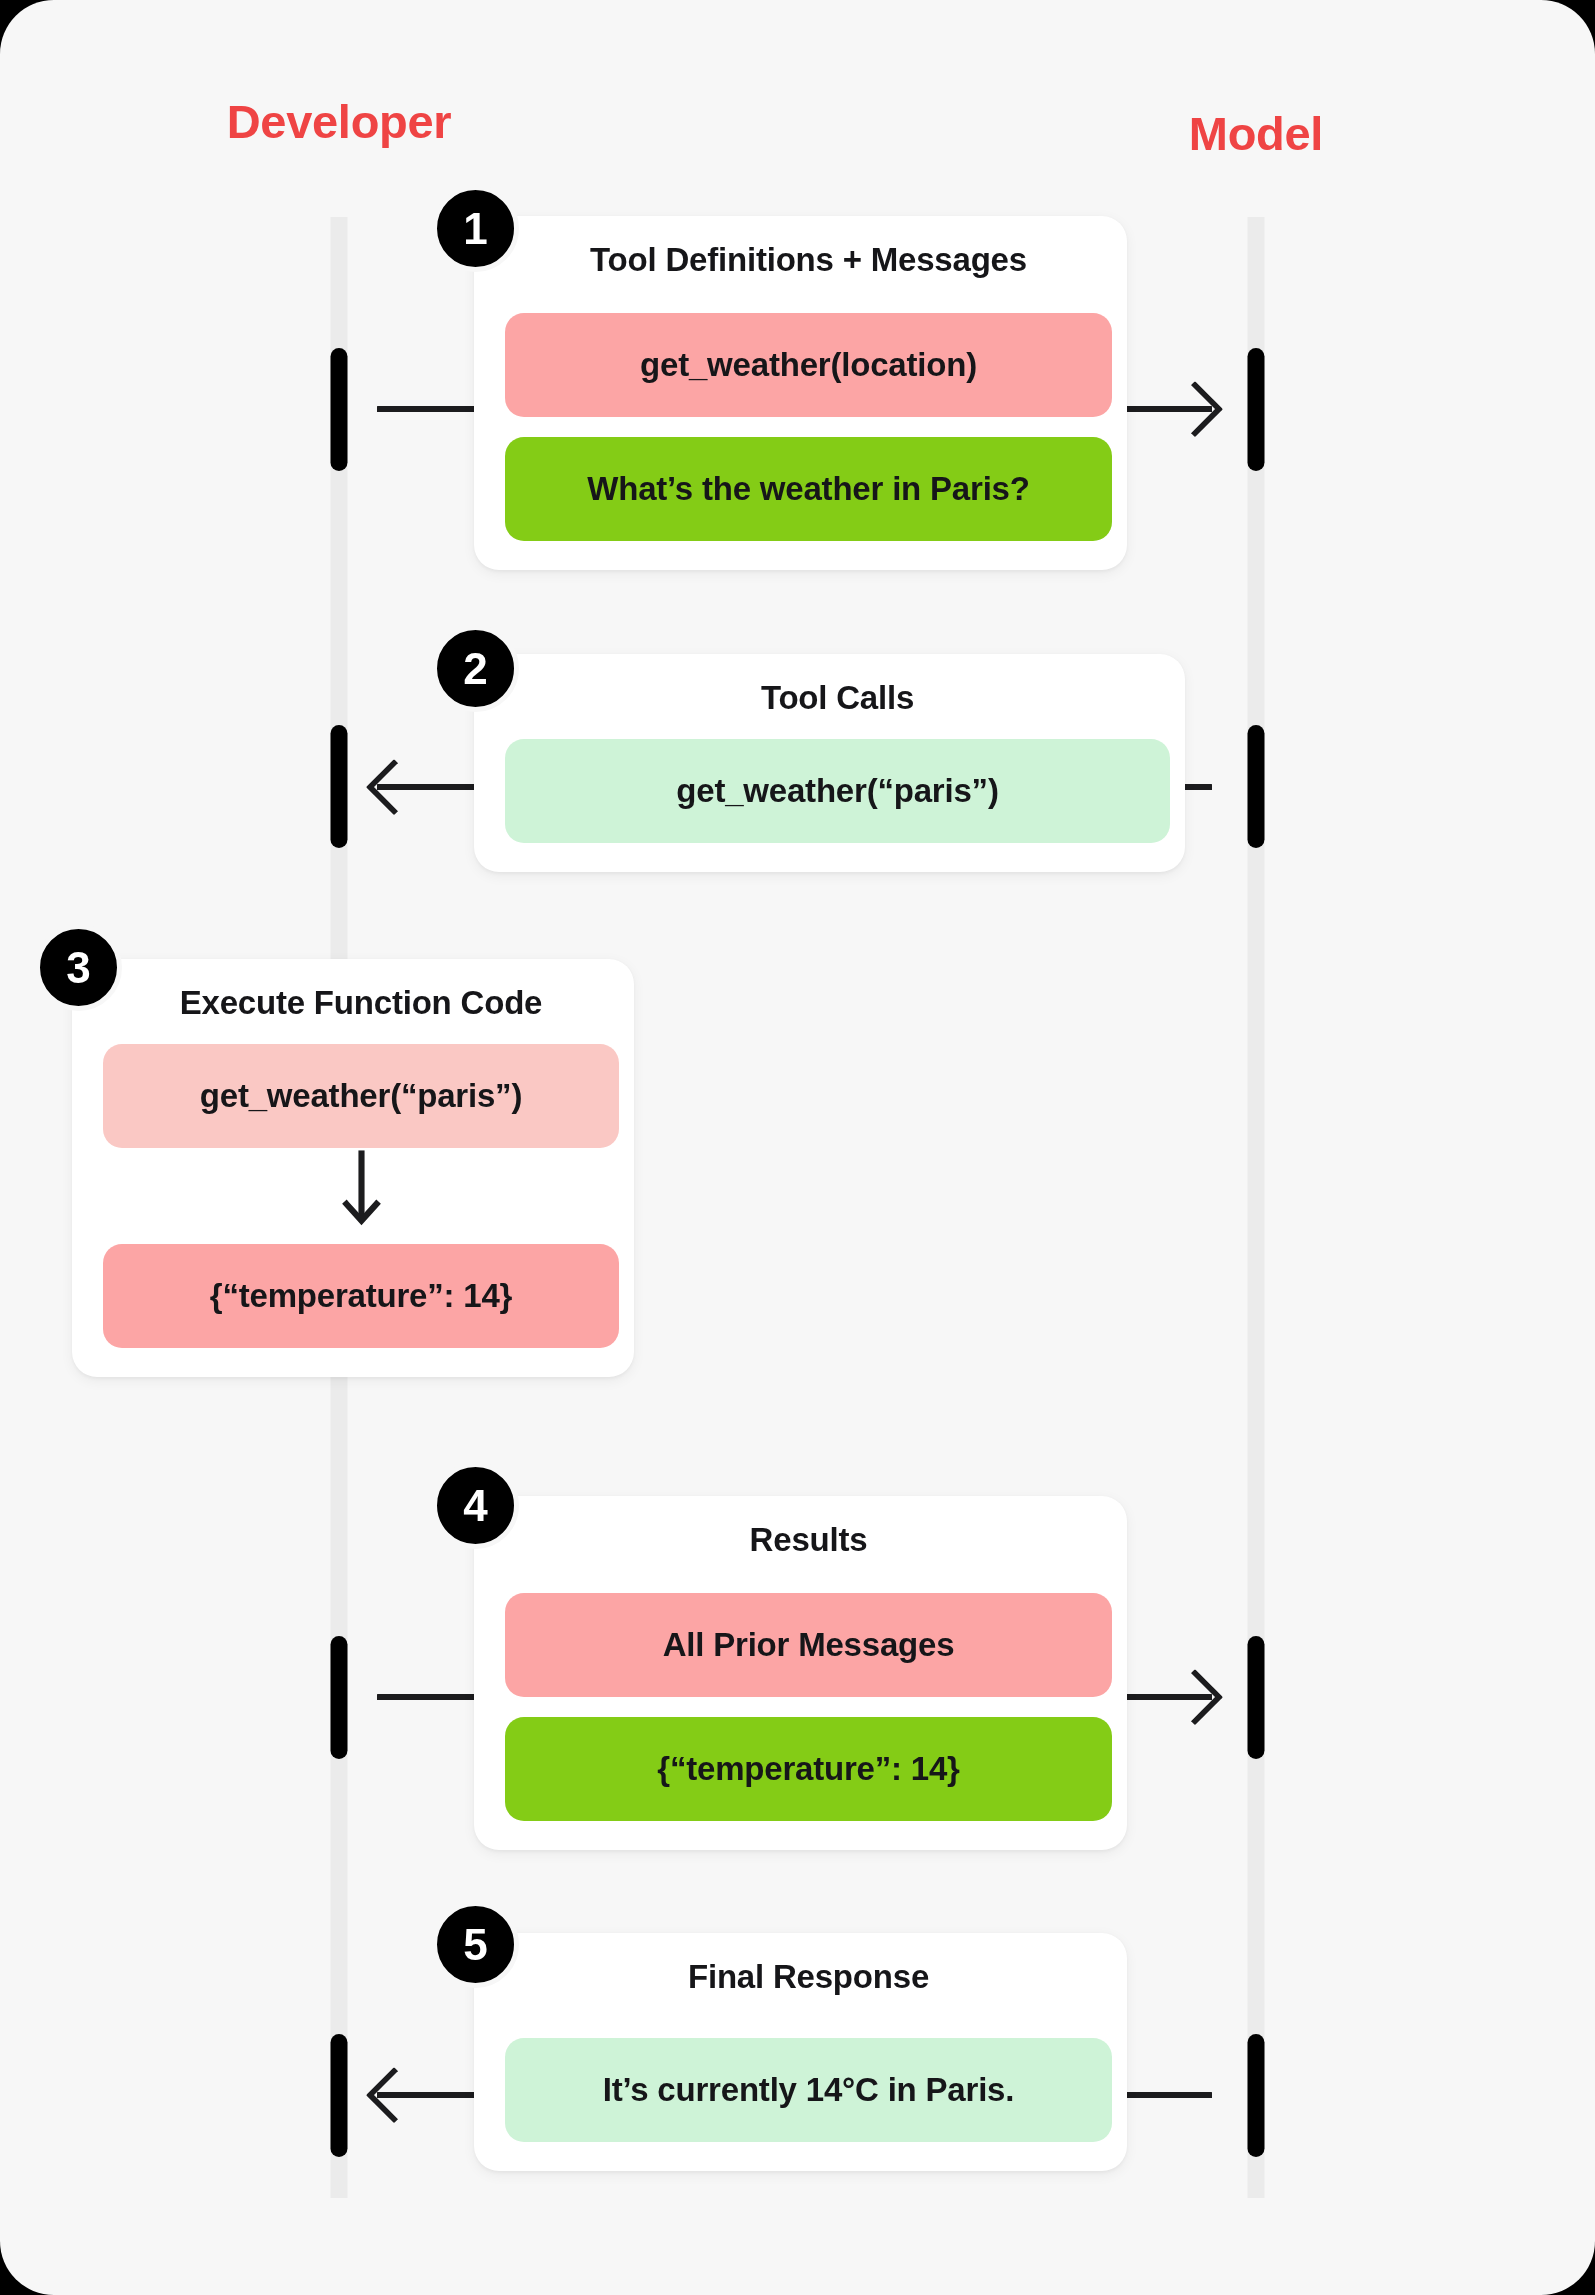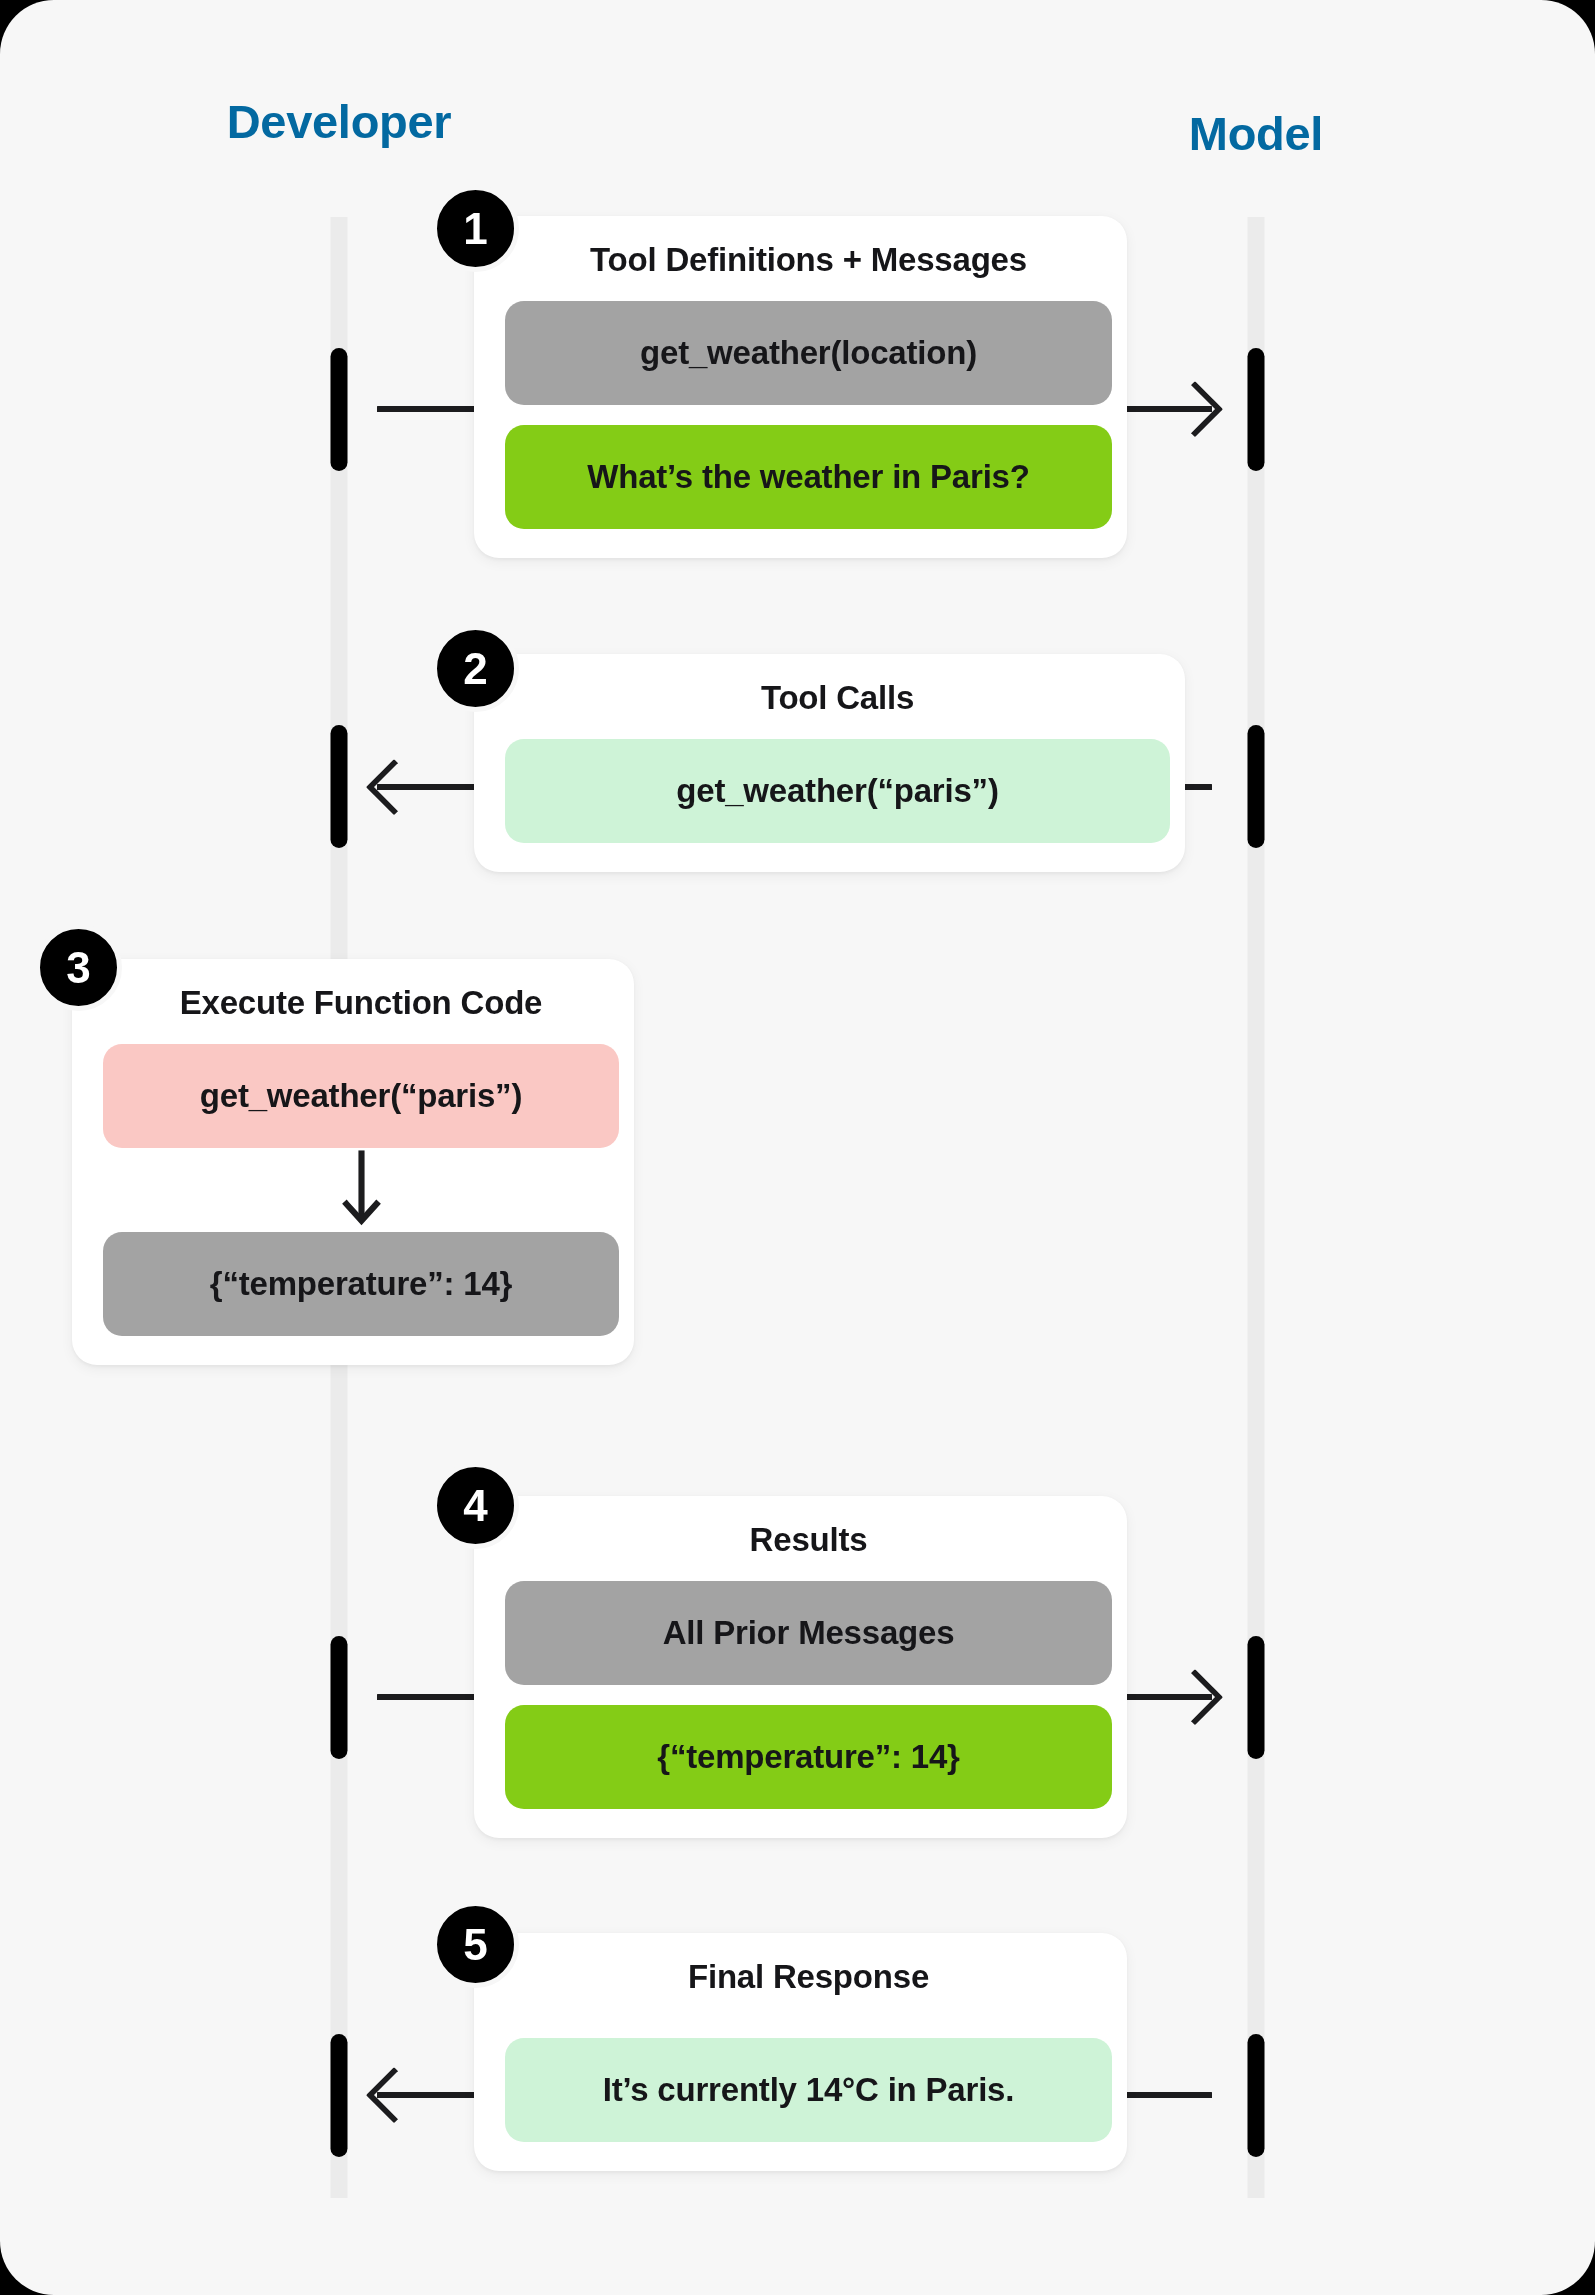--- a/index.html
+++ b/index.html
@@ -18,21 +18,21 @@
     background: #f7f7f7;
     border-radius: 54px;
     overflow: hidden;
   }
 
   
   .col-header {
     position: absolute;
     font-size: 47px;
     font-weight: 700;
-    color: #0369a1;
+    color: #ef4444;
     letter-spacing: -0.3px;
     white-space: nowrap;
     transform: translateX(-50%);
     text-align: right;
   }
   #header-developer { left: 339px; top: 94px; }
   #header-model     { left: 1256px; top: 106px; }
 
   
   .lifeline {
@@ -115,21 +115,21 @@
     color: #161619;
     text-align: center;
     letter-spacing: -0.2px;
     display: flex;
     align-items: center;
     justify-content: center;
     height: 104px;
     white-space: nowrap;
   }
   .pill + .pill { margin-top: 20px; }
-  .pill.gray  { background: #a3a3a3; }
+  .pill.gray  { background: #fca5a5; margin-top: 12px; }
   .pill.blue  { background: #84cc16; }
   .pill.green { background: #cef3d7; }
   .pill.pink  { background: #fac8c4; }
 
   
   .down-arrow {
     width: 100%;
     height: 84px;
     display: flex;
     align-items: center;

